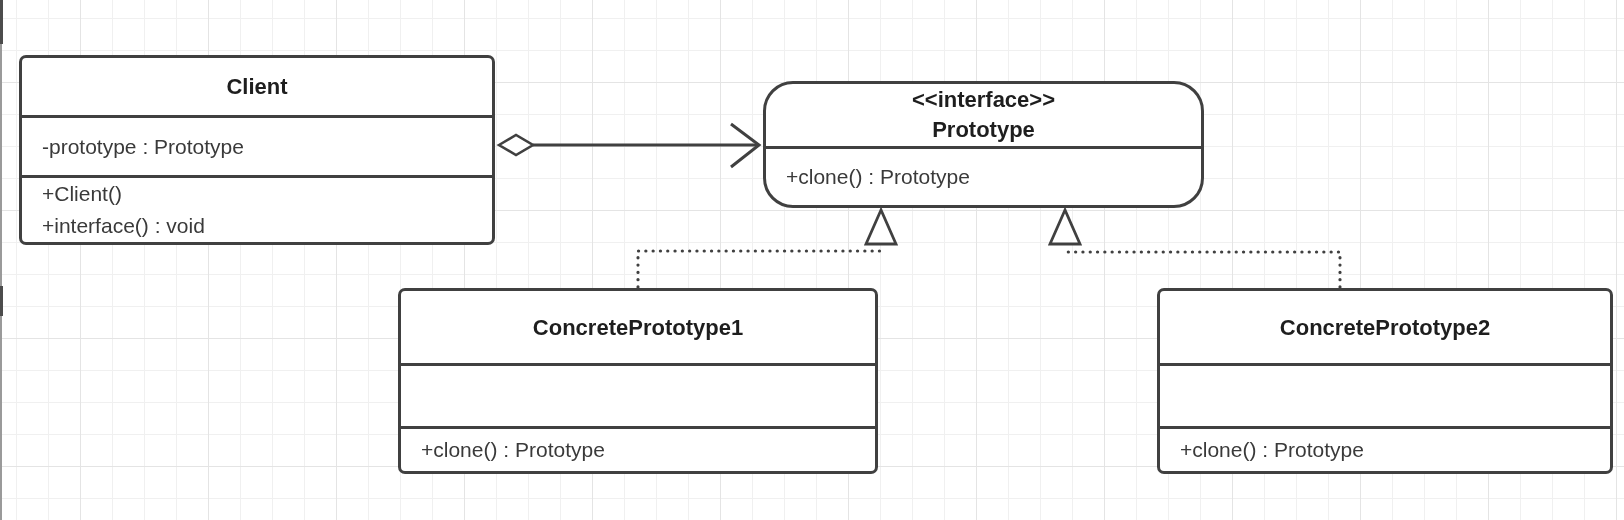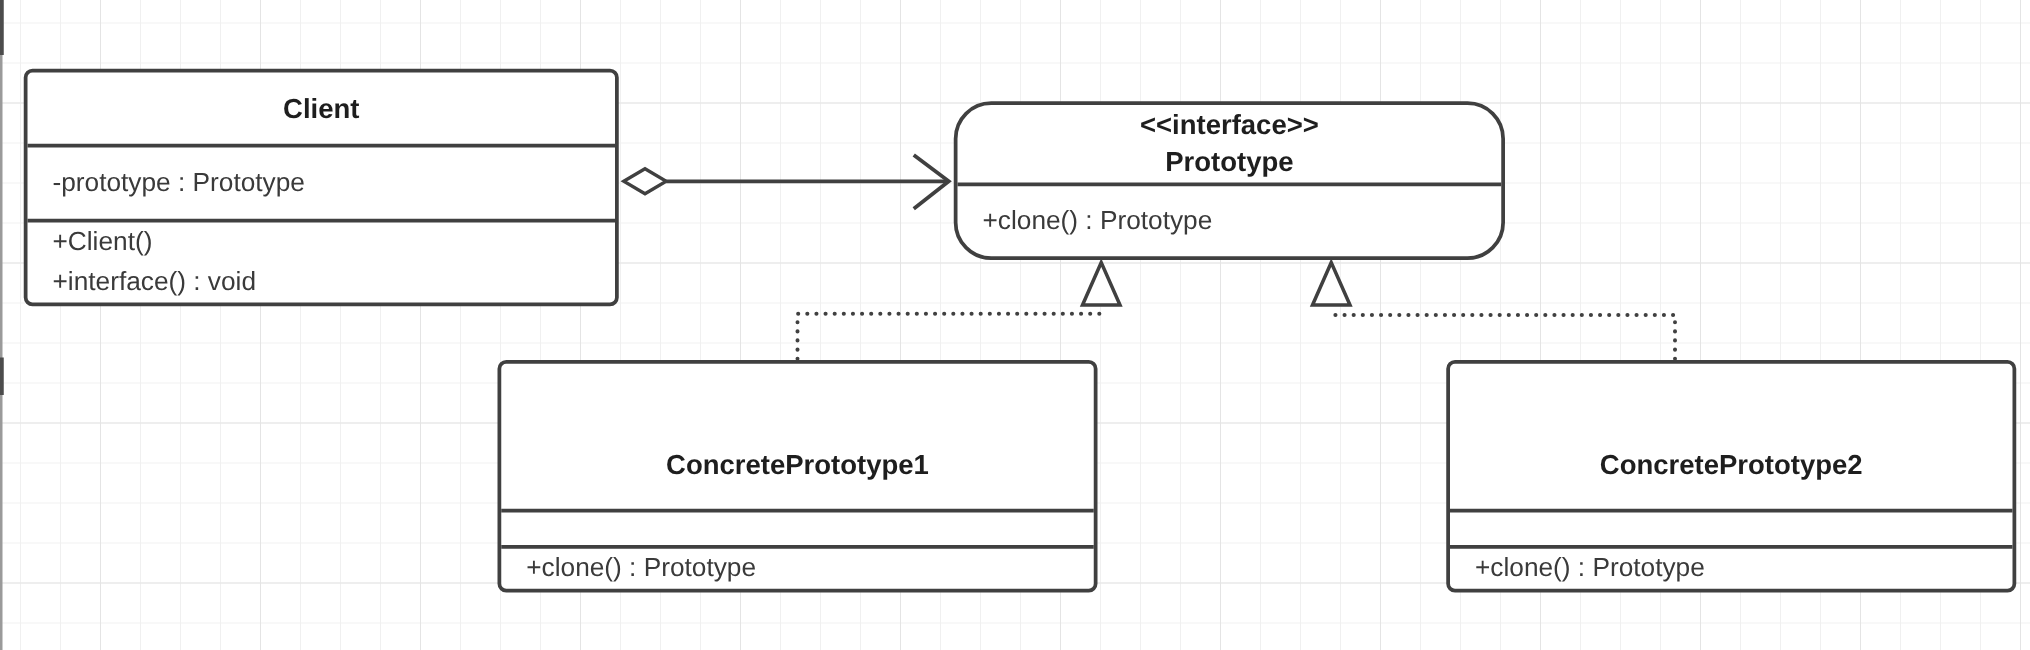--- a/index.html
+++ b/index.html
@@ -69,21 +69,21 @@
   .c-client .uml-title { height: 57px; }
   .c-client .attrs     { height: 63px; }
 
   
   .c-proto    { left: 763px;  top: 81px;  width: 441px; height: 127px; border-radius: 30px; }
   .c-proto .uml-title  { height: 62px; line-height: 30px; }
 
   
   .c-cp1      { left: 398px;  top: 288px; width: 480px; height: 186px; }
   .c-cp2      { left: 1157px; top: 288px; width: 456px; height: 186px; }
-  .c-cp1 .uml-title, .c-cp2 .uml-title { height: 72px; margin-top: 44px; }
+  .c-cp1 .uml-title, .c-cp2 .uml-title { height: 72px; }
   .c-cp1 .attrs, .c-cp2 .attrs { height: 63px; }
 
   svg.connectors {
     position: absolute; left: 0; top: 0;
     width: 1624px; height: 520px;
     pointer-events: none;
   }
   svg.connectors * { vector-effect: none; }
 </style>
 </head>

